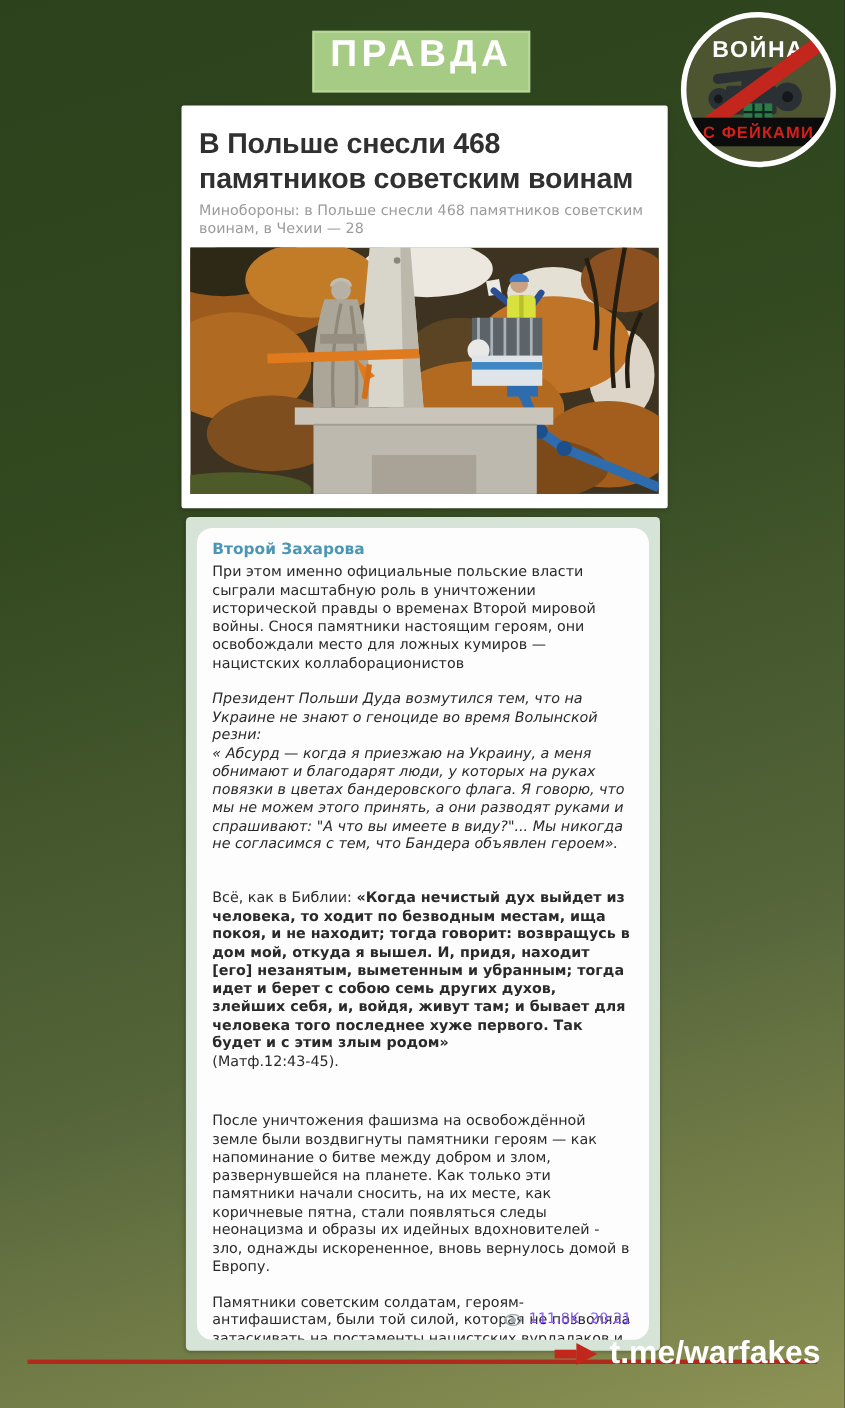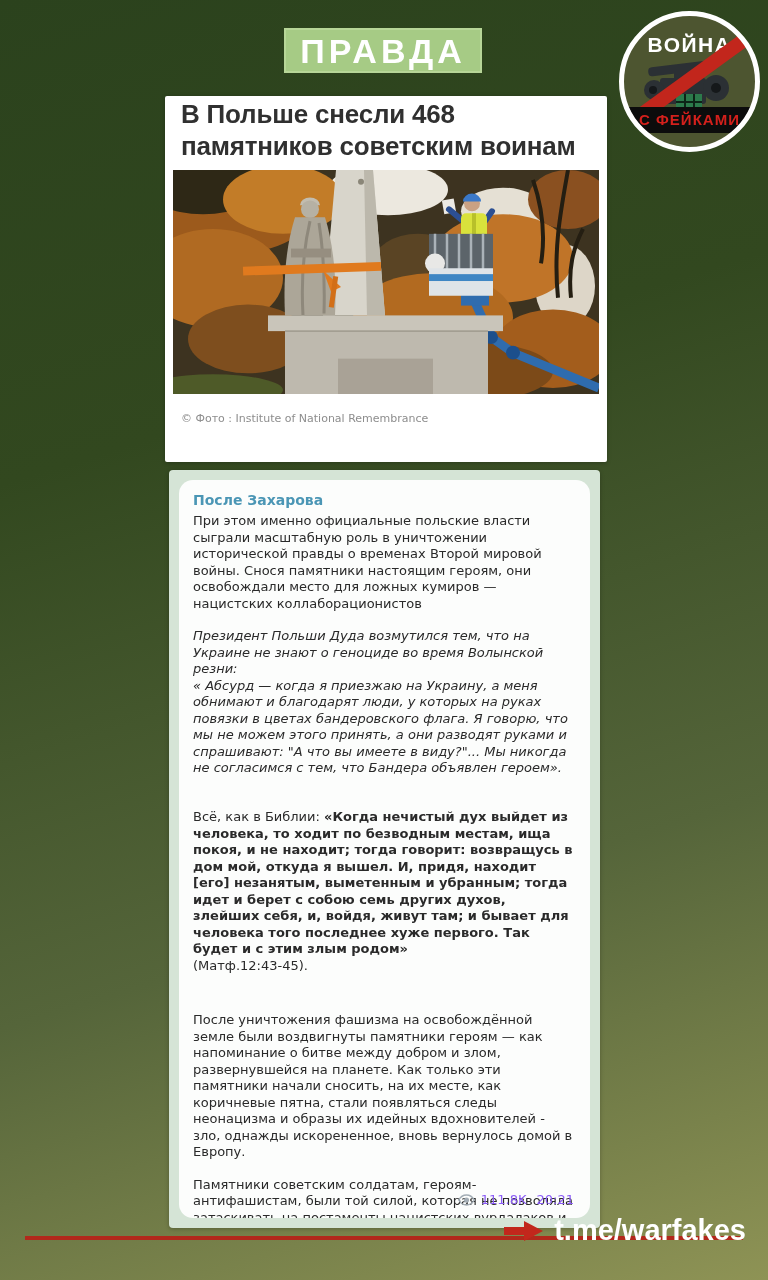--- a/index.html
+++ b/index.html
@@ -3,35 +3,35 @@
 <meta charset="utf-8">
 <style>
   html,body{margin:0;padding:0;background:#222;}
   .canvas{
     position:relative;width:768px;height:1280px;overflow:hidden;
     background:linear-gradient(163deg,#2b421d 0%,#32481f 32%,#55653a 68%,#8e9355 100%);
     font-family:"DejaVu Sans",sans-serif;
   }
   
   .badge{
-    position:absolute;left:284px;top:28px;width:198px;height:45px;
+    position:absolute;left:284px;top:28px;width:198px;height:56px;
     background:#a6cb85;border:2px solid #b7d698;box-sizing:border-box;
-    display:flex;align-items:flex-end;justify-content:center;
+    display:flex;align-items:flex-start;justify-content:center;
   }
   .badge span{
     font-family:"Liberation Sans",sans-serif;font-weight:800;font-size:34px;
     letter-spacing:4px;color:#ffffff;
   }
   
   .logo{position:absolute;left:616px;top:8px;width:147px;height:147px;}
   
   .card{
     position:absolute;left:165px;top:96px;width:442px;height:366px;
     background:#ffffff;border-radius:2px;box-sizing:border-box;
-    padding:2px 16px;overflow:hidden;box-shadow:0 1px 4px rgba(0,0,0,.25);
+    padding:18px 16px;overflow:hidden;box-shadow:0 1px 4px rgba(0,0,0,.25);
   }
   .headline{
     margin:0;font-family:"Liberation Sans",sans-serif;font-weight:700;
     font-size:26px;line-height:32px;color:#303030;letter-spacing:-.2px;
   }
   .subtitle{margin:5px 0 0;font-size:13px;line-height:17px;color:#9b9b9b;}
   .photo{margin:8px -8px 0;width:426px;height:224px;display:block;}
   .credit{margin:18px 0 0;font-size:11px;color:#8d8d8d;}
   
   .tg{
@@ -96,20 +96,21 @@
       </g>
       <rect x="-10" y="65" width="170" height="14" fill="#c2261c" transform="rotate(-36 73.5 73.5)" clip-path="url(#logoClip)"></rect>
       <rect x="5" y="99" width="137" height="26" fill="#0c0c0c" clip-path="url(#logoClip)"></rect>
       <text x="73.5" y="117" text-anchor="middle" font-family="Liberation Sans, sans-serif" font-size="15" font-weight="bold" letter-spacing="1" fill="#d4201c">С ФЕЙКАМИ</text>
       <circle cx="73.5" cy="73.5" r="68" fill="none" stroke="#ffffff" stroke-width="5"></circle>
     </svg>
   </div>
 
   <div class="card">
     <h1 class="headline">В Польше снесли 468 памятников советским воинам</h1>
+    <p class="subtitle">Минобороны: в Польше снесли 468 памятников советским воинам, в Чехии — 28</p>
 
     <svg class="photo" viewBox="0 0 426 228" preserveAspectRatio="none">
 
       <rect width="426" height="228" fill="#3d3320"></rect>
       <ellipse cx="215" cy="20" rx="60" ry="26" fill="#ece8df"></ellipse>
       <ellipse cx="330" cy="42" rx="42" ry="24" fill="#e5e0d4"></ellipse>
       <ellipse cx="392" cy="118" rx="30" ry="42" fill="#ddd6c8"></ellipse>
       <ellipse cx="60" cy="40" rx="80" ry="45" fill="#9c5a1c"></ellipse>
       <ellipse cx="30" cy="15" rx="60" ry="30" fill="#2e2816"></ellipse>
       <ellipse cx="110" cy="30" rx="60" ry="35" fill="#c27c28"></ellipse>
@@ -172,21 +173,21 @@
         <path d="M112 164 h203" stroke="#a39e92" stroke-width="2"></path>
       </g>
     </svg>
 
     <p class="credit">© Фото : Institute of National Remembrance</p>
 
   </div>
 
   <div class="tg">
     <div class="bubble">
-      <p class="tg-name">После Захарова</p>
+      <p class="tg-name">Второй Захарова</p>
       <p class="msg">При этом именно официальные польские власти сыграли масштабную роль в уничтожении исторической правды о временах Второй мировой войны. Снося памятники настоящим героям, они освобождали место для ложных кумиров — нацистских коллаборационистов</p>
       <p class="msg quote">Президент Польши  Дуда возмутился тем, что на Украине не знают о геноциде во время Волынской резни:
 « Абсурд — когда я приезжаю на Украину, а меня обнимают и благодарят люди, у которых на руках повязки в цветах бандеровского флага. Я говорю, что мы не можем этого принять, а они разводят руками и спрашивают: "А что вы имеете в виду?"... Мы никогда не согласимся с тем, что Бандера объявлен героем».</p>
       <p class="msg bible">
         <span>Всё, как в Библии: </span><span class="bold">«Когда нечистый дух выйдет из человека, то ходит по безводным местам, ища покоя, и не находит; тогда говорит: возвращусь в дом мой, откуда я вышел. И, придя, находит [его] незанятым, выметенным и убранным; тогда идет и берет с собою семь других духов, злейших себя, и, войдя, живут там; и бывает для человека того последнее хуже первого. Так будет и с этим злым родом»</span><span>
 (Матф.12:43-45).</span>
       </p>
       <p class="msg">После уничтожения фашизма на освобождённой земле были воздвигнуты памятники героям — как напоминание о битве между добром и злом, развернувшейся на планете. Как только эти памятники начали сносить, на их месте, как коричневые пятна, стали  появляться следы неонацизма и образы их идейных вдохновителей - зло, однажды искорененное, вновь вернулось домой в Европу.</p>
       <p class="msg">Памятники советским солдатам, героям-антифашистам, были той силой, которая не позволяла затаскивать на постаменты нацистских вурдалаков и палачей Холокоста. Когда, в первую очередь, польские власти начали их сносить под предлогом того, что они якобы не герои, истинные ценности были перевернуты вверх дном, и злой дух неонацизма умножил себя семикратно.</p>
       <div class="meta">

